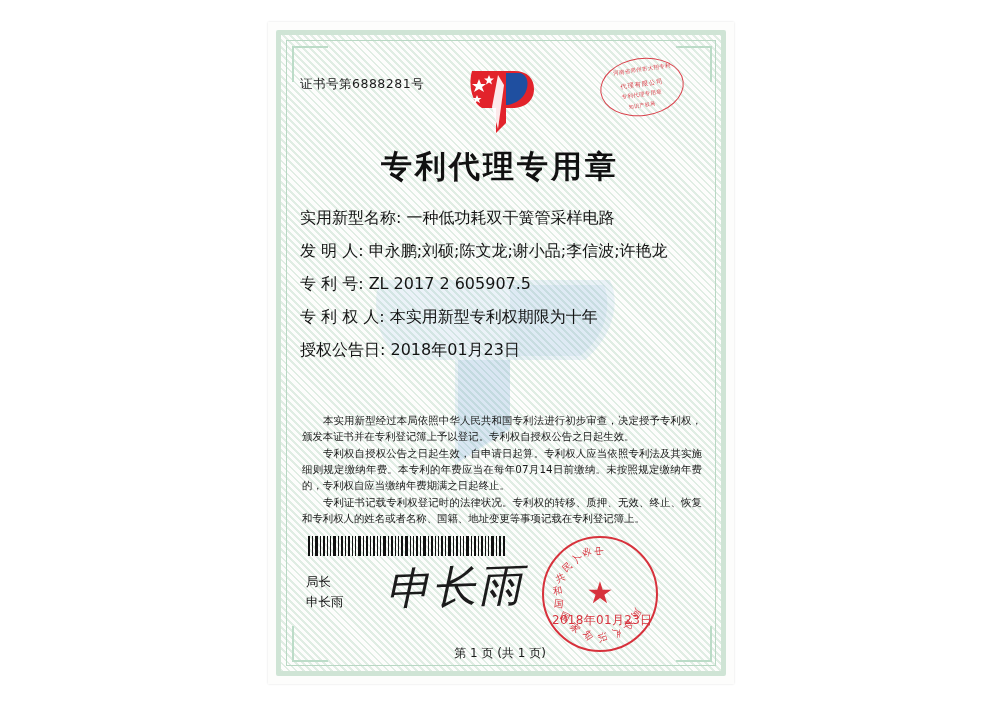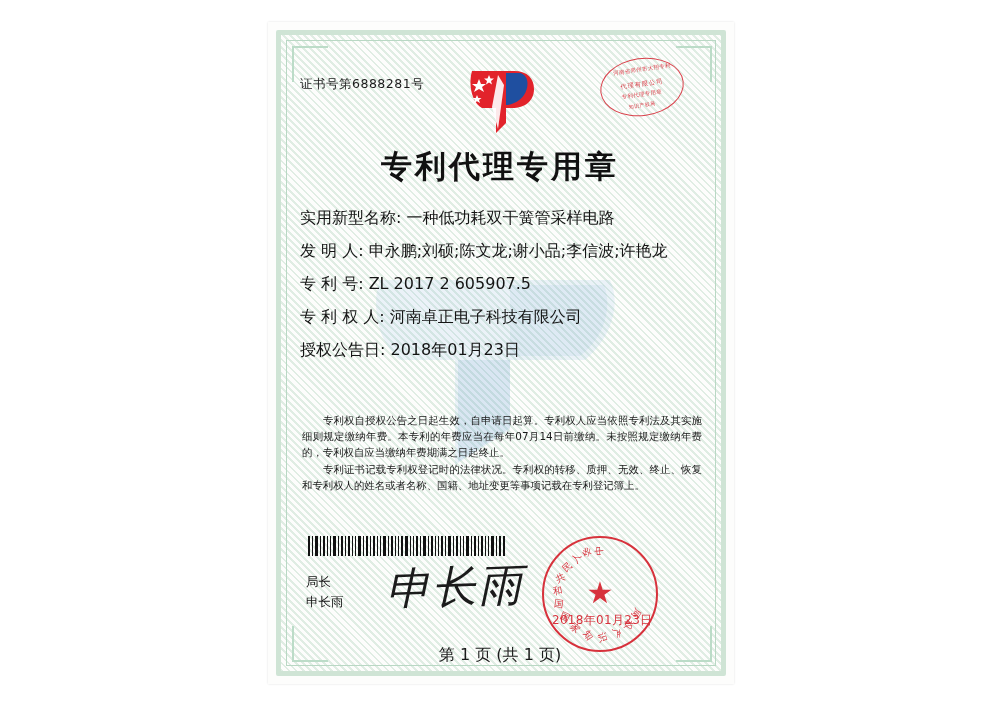--- a/index.html
+++ b/index.html
@@ -274,21 +274,21 @@
     letter-spacing: 0.3px;
   }
 
   
   .page-footer {
     position: absolute;
     left: 0;
     top: 645px;
     width: 1000px;
     text-align: center;
-    font-size: 16px;
+    font-size: 12px;
     color: #1a1a1a;
     font-family: "DejaVu Sans", sans-serif;
   }
 </style>
 </head>
 <body>
 
 <div id="certificate">
 
   <div class="page-sheet"></div>
@@ -337,29 +337,30 @@
     <div class="field-row">
       <span class="field-label">发  明  人:</span>
       <span class="field-value">申永鹏;刘硕;陈文龙;谢小品;李信波;许艳龙</span>
     </div>
     <div class="field-row">
       <span class="field-label">专  利  号:</span>
       <span class="field-value">ZL 2017 2 605907.5</span>
     </div>
     <div class="field-row">
       <span class="field-label">专 利 权 人:</span>
-      <span class="field-value">河南卓正电子科技有限公司</span>
+      <span class="field-value">本实用新型专利权期限为十年</span>
     </div>
     <div class="field-row">
       <span class="field-label">授权公告日:</span>
       <span class="field-value">2018年01月23日</span>
     </div>
   </div>
 
   <div class="body-text">
+    <p>本实用新型经过本局依照中华人民共和国专利法进行初步审查，决定授予专利权，颁发本证书并在专利登记簿上予以登记。专利权自授权公告之日起生效。</p>
     <p>专利权自授权公告之日起生效，自申请日起算。专利权人应当依照专利法及其实施细则规定缴纳年费。本专利的年费应当在每年07月14日前缴纳。未按照规定缴纳年费的，专利权自应当缴纳年费期满之日起终止。</p>
     <p>专利证书记载专利权登记时的法律状况。专利权的转移、质押、无效、终止、恢复和专利权人的姓名或者名称、国籍、地址变更等事项记载在专利登记簿上。</p>
   </div>
 
   <div class="barcode">
     <div class="bar" style="left:0px;width:2px"></div>
     <div class="bar" style="left:4px;width:1px"></div>
     <div class="bar" style="left:7px;width:3px"></div>
     <div class="bar" style="left:12px;width:1px"></div>
     <div class="bar" style="left:15px;width:2px"></div>

